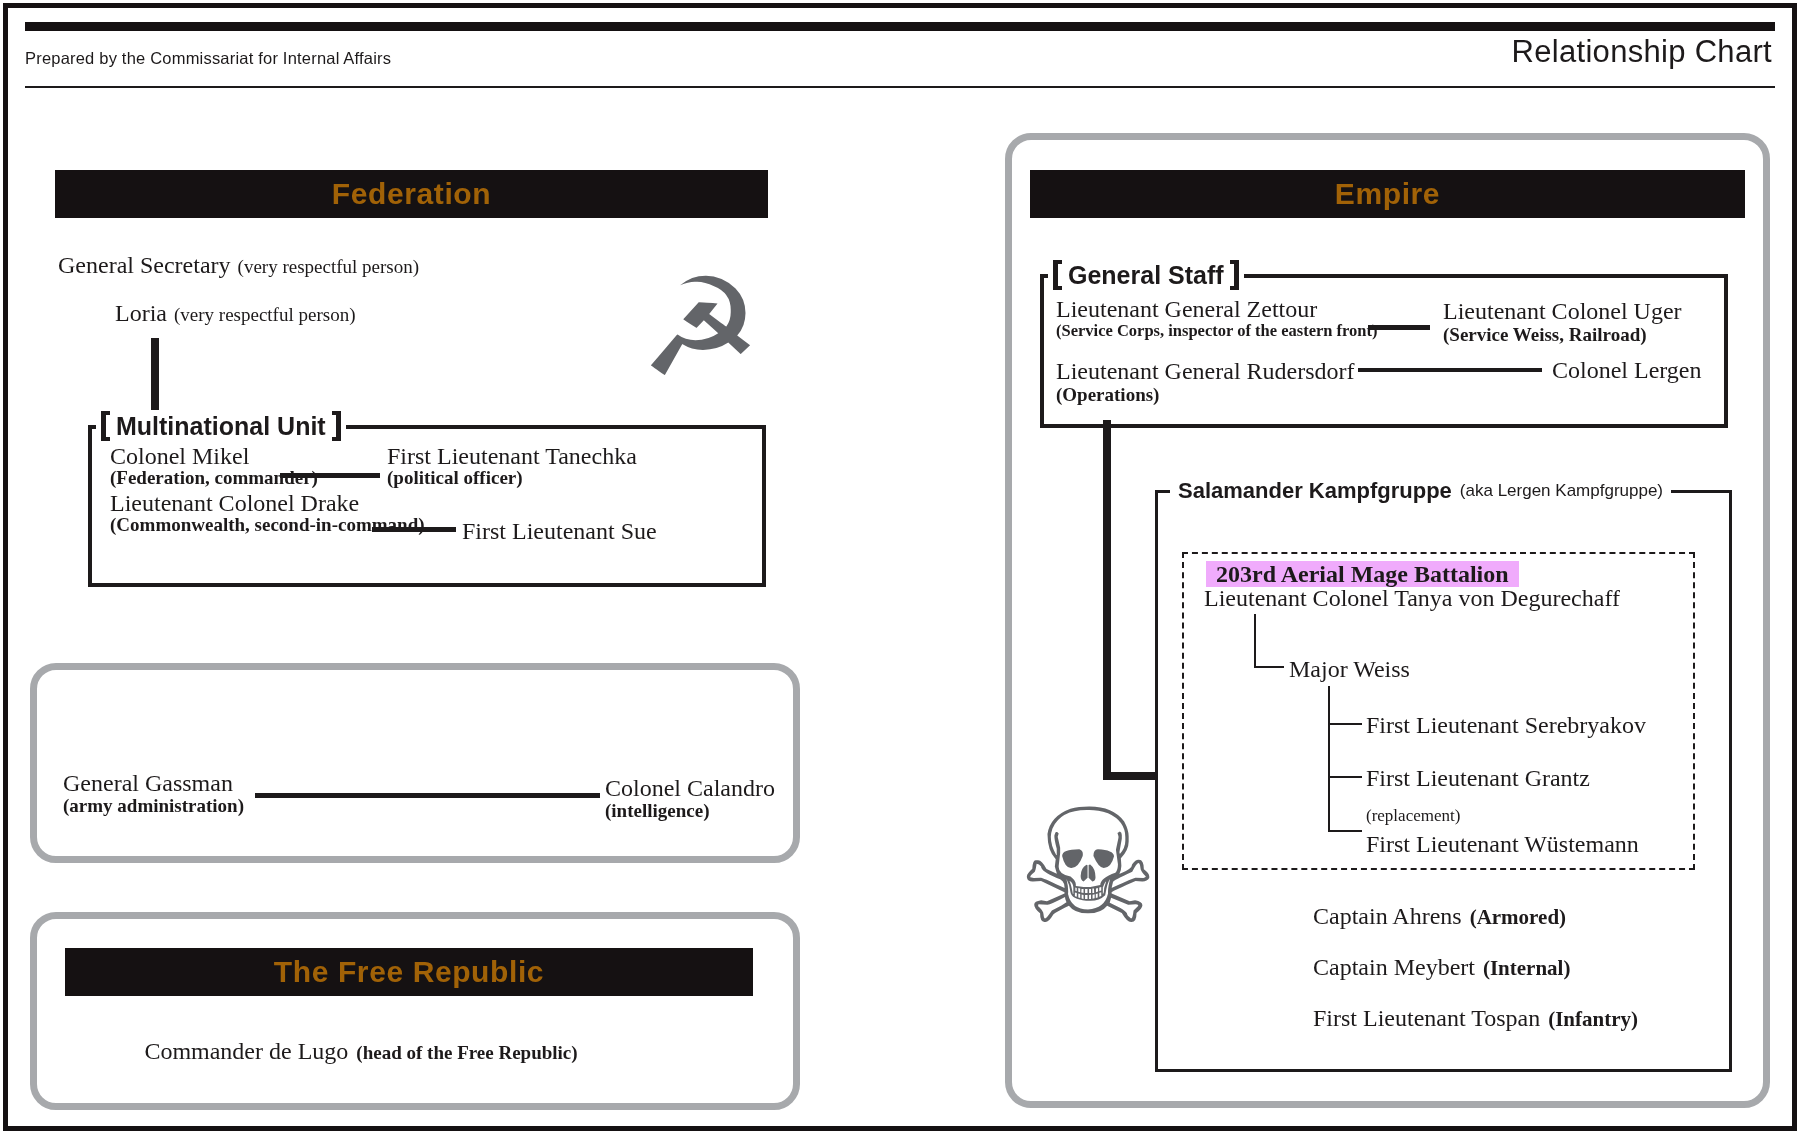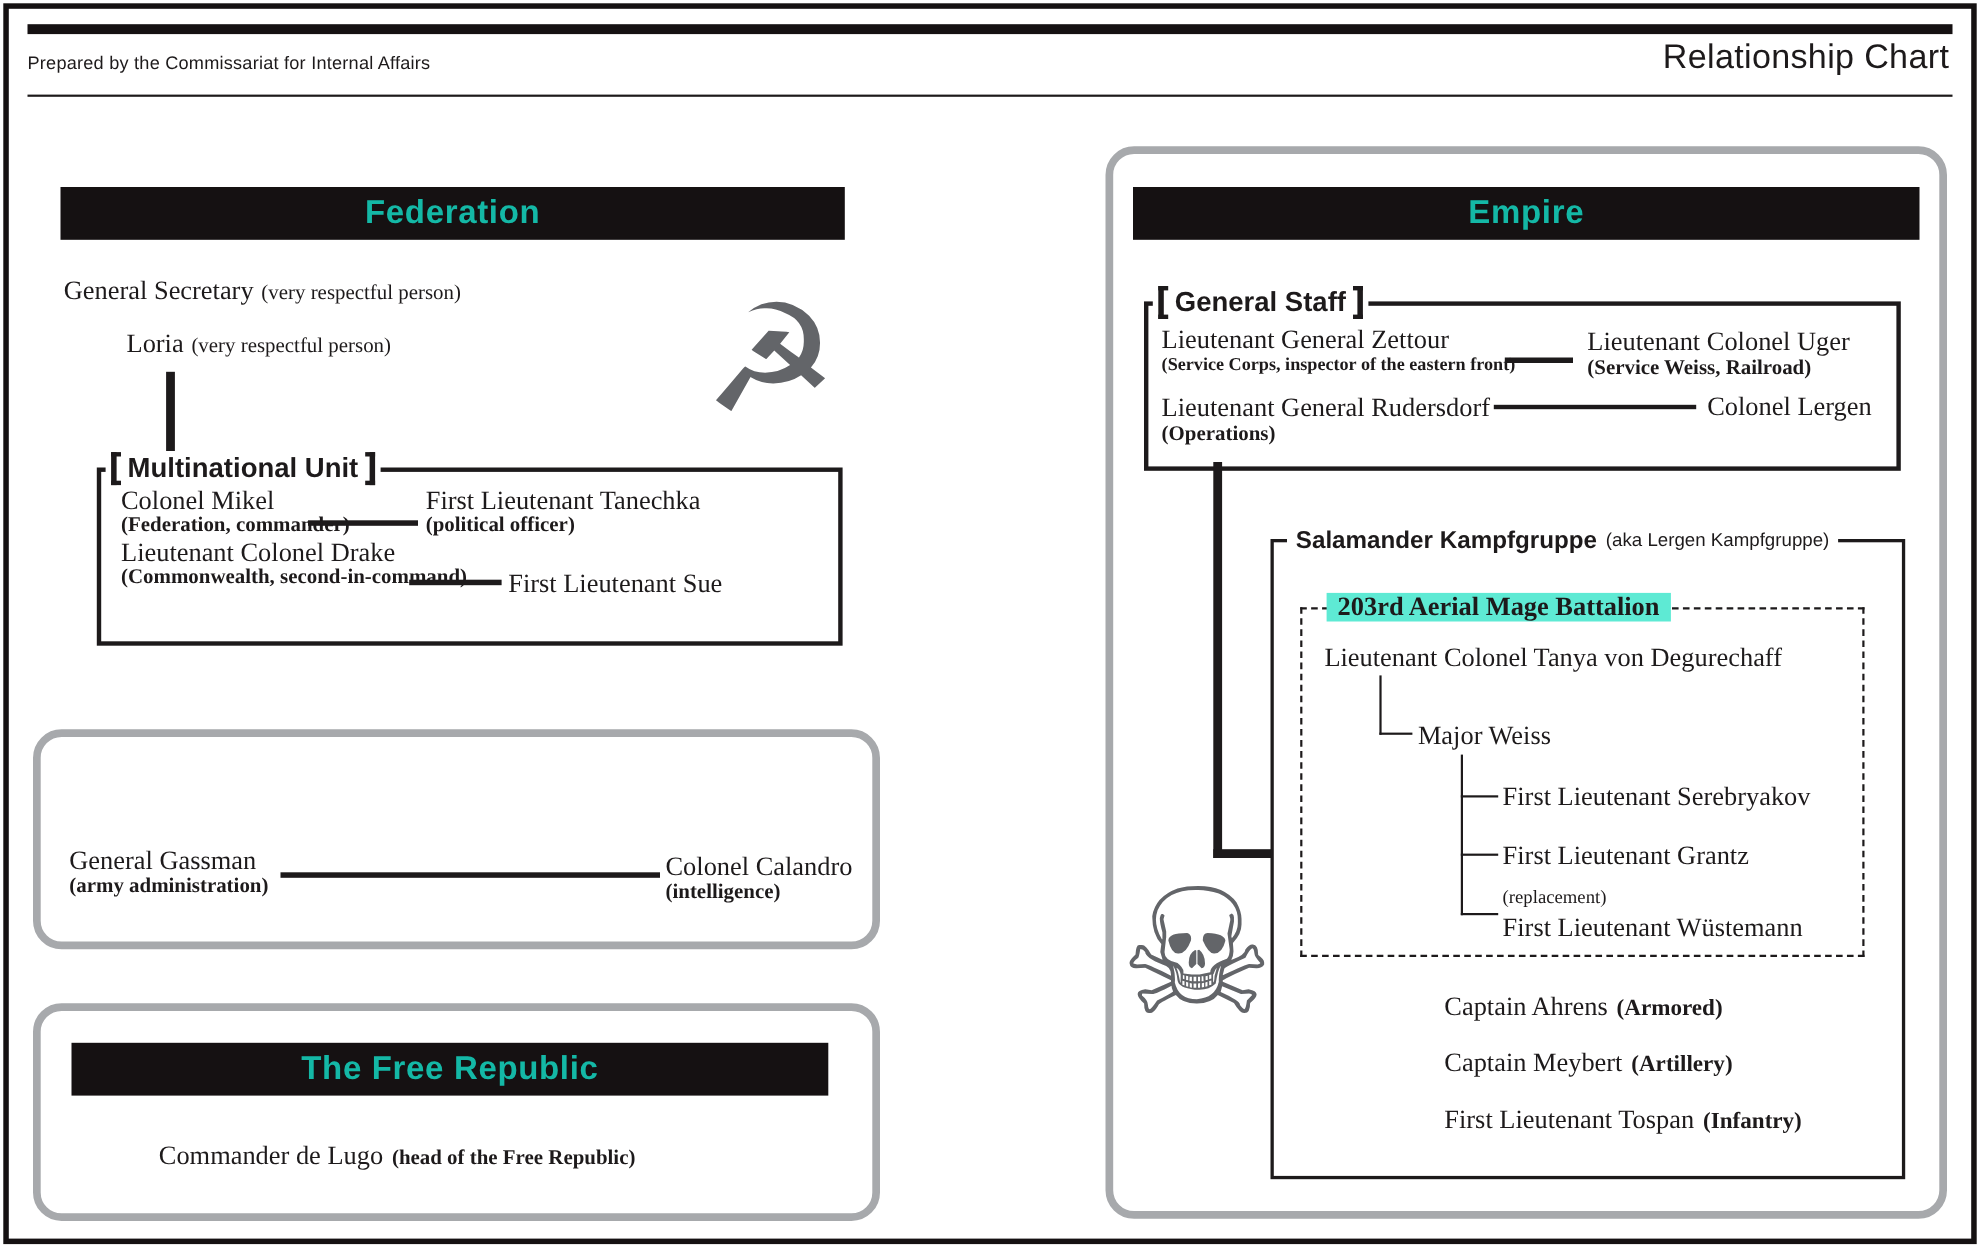--- a/index.html
+++ b/index.html
@@ -4,21 +4,21 @@
 <style>
   html,body{margin:0;padding:0;background:#fff;}
   .canvas{position:relative;width:1800px;height:1134px;background:#fff;overflow:hidden;
           font-family:"Liberation Serif",serif;color:#1d1a1b;}
   .frame{position:absolute;left:3px;top:3px;right:3px;bottom:3px;border:5px solid #151112;}
   .ln{position:absolute;background:#1d1a1b;}
   .topbar{position:absolute;left:25px;top:22px;width:1750px;height:9px;background:#151112;}
   .rule{position:absolute;left:25px;top:86px;width:1750px;height:2px;background:#1d1a1b;}
   .prepared{position:absolute;left:25px;top:50px;font:16.5px/1 "Liberation Sans",sans-serif;letter-spacing:.2px;}
   .rtitle{position:absolute;right:28px;top:36px;font:400 31px/1 "Liberation Sans",sans-serif;letter-spacing:.3px;}
-  .bar{position:absolute;background:#151112;color:#14b8a6;text-align:center;
+  .bar{position:absolute;background:#151112;color:#a16207;text-align:center;
        font:700 30px/48px "Liberation Sans",sans-serif;letter-spacing:.6px;height:48px;}
   .gbox{position:absolute;border:7px solid #a7a9ac;border-radius:26px;background:#fff;}
   .mnbox{position:absolute;border:4px solid #1d1a1b;}
   .gsbox{position:absolute;border:4px solid #1d1a1b;}
   .salbox{position:absolute;border:3px solid #1d1a1b;}
   .dashed{position:absolute;border:2px dashed #1d1a1b;}
   .lbl{position:absolute;background:#fff;padding:0 5px;white-space:nowrap;color:#1d1a1b;
        font:700 25px/30px "Liberation Sans",sans-serif;display:flex;align-items:center;}
   .lbl.sal{font:700 22px/26px "Liberation Sans",sans-serif;padding:0 8px;}
   .lbl .note{font:400 17px/26px "Liberation Sans",sans-serif;margin-left:8px;}
@@ -26,22 +26,22 @@
   .brk::before{content:"";position:absolute;top:0;height:30px;width:5px;background:#1d1a1b;}
   .brk::after{content:"";position:absolute;top:0;width:9px;height:4px;background:#1d1a1b;box-shadow:0 26px 0 #1d1a1b;}
   .brk-l{margin-right:3px;} .brk-r{margin-left:3px;}
   .brk-l::before,.brk-l::after{left:0;} .brk-r::before,.brk-r::after{right:0;}
   .nm{position:absolute;white-space:nowrap;font:24px/1.1 "Liberation Serif",serif;}
   .nt{font:19px/1.1 "Liberation Serif",serif;margin-left:7px;}
   .rl{position:absolute;white-space:nowrap;font:700 19px/1.1 "Liberation Serif",serif;}
   .rl.sm{font-size:16.5px;}
   .inb{font:700 19px/1.1 "Liberation Serif",serif;margin-left:8px;}
   .ntsm{position:absolute;white-space:nowrap;font:17px/1.1 "Liberation Serif",serif;}
-  .btitle{position:absolute;background:#5eead4;padding:0 10px;white-space:nowrap;
-          font:700 24px/26px "Liberation Serif",serif;}
+  .btitle{position:absolute;background:#f0abfc;padding:0 10px;white-space:nowrap;
+          font:700 24px/26px "Liberation Serif",serif;margin-top:22px;}
   .icon{position:absolute;color:#636569;display:flex;align-items:center;justify-content:center;
         font-family:"DejaVu Sans",sans-serif;}
   .center-row{position:absolute;text-align:center;font:24px/1.1 "Liberation Serif",serif;white-space:nowrap;}
 </style>
 </head>
 <body>
 
 <div class="canvas">
   <div class="frame"></div>
 
@@ -144,20 +144,20 @@
   <div class="ln" style="left:1328px;top:776px;width:34px;height:2px;"></div>
   <div class="nm" style="left:1366px;top:765px;">First Lieutenant Grantz</div>
   <div class="ln" style="left:1328px;top:830px;width:34px;height:2px;"></div>
   <div class="ntsm" style="left:1366px;top:807px;">(replacement)</div>
   <div class="nm" style="left:1366px;top:831px;">First Lieutenant Wüstemann</div>
 
   <div class="nm" style="left:1313px;top:903px;">
     <span>Captain Ahrens</span><span class="inb" style="font-size:21px;">(Armored)</span>
   </div>
   <div class="nm" style="left:1313px;top:954px;">
-    <span>Captain Meybert</span><span class="inb" style="font-size:21px;">(Artillery)</span>
+    <span>Captain Meybert</span><span class="inb" style="font-size:21px;">(Internal)</span>
   </div>
   <div class="nm" style="left:1313px;top:1005px;">
     <span>First Lieutenant Tospan</span><span class="inb" style="font-size:21px;">(Infantry)</span>
   </div>
 
   <div class="icon" style="left:1008px;top:782px;width:160px;height:170px;font-size:158px;">☠</div>
 </div>
 
 </body></html>

